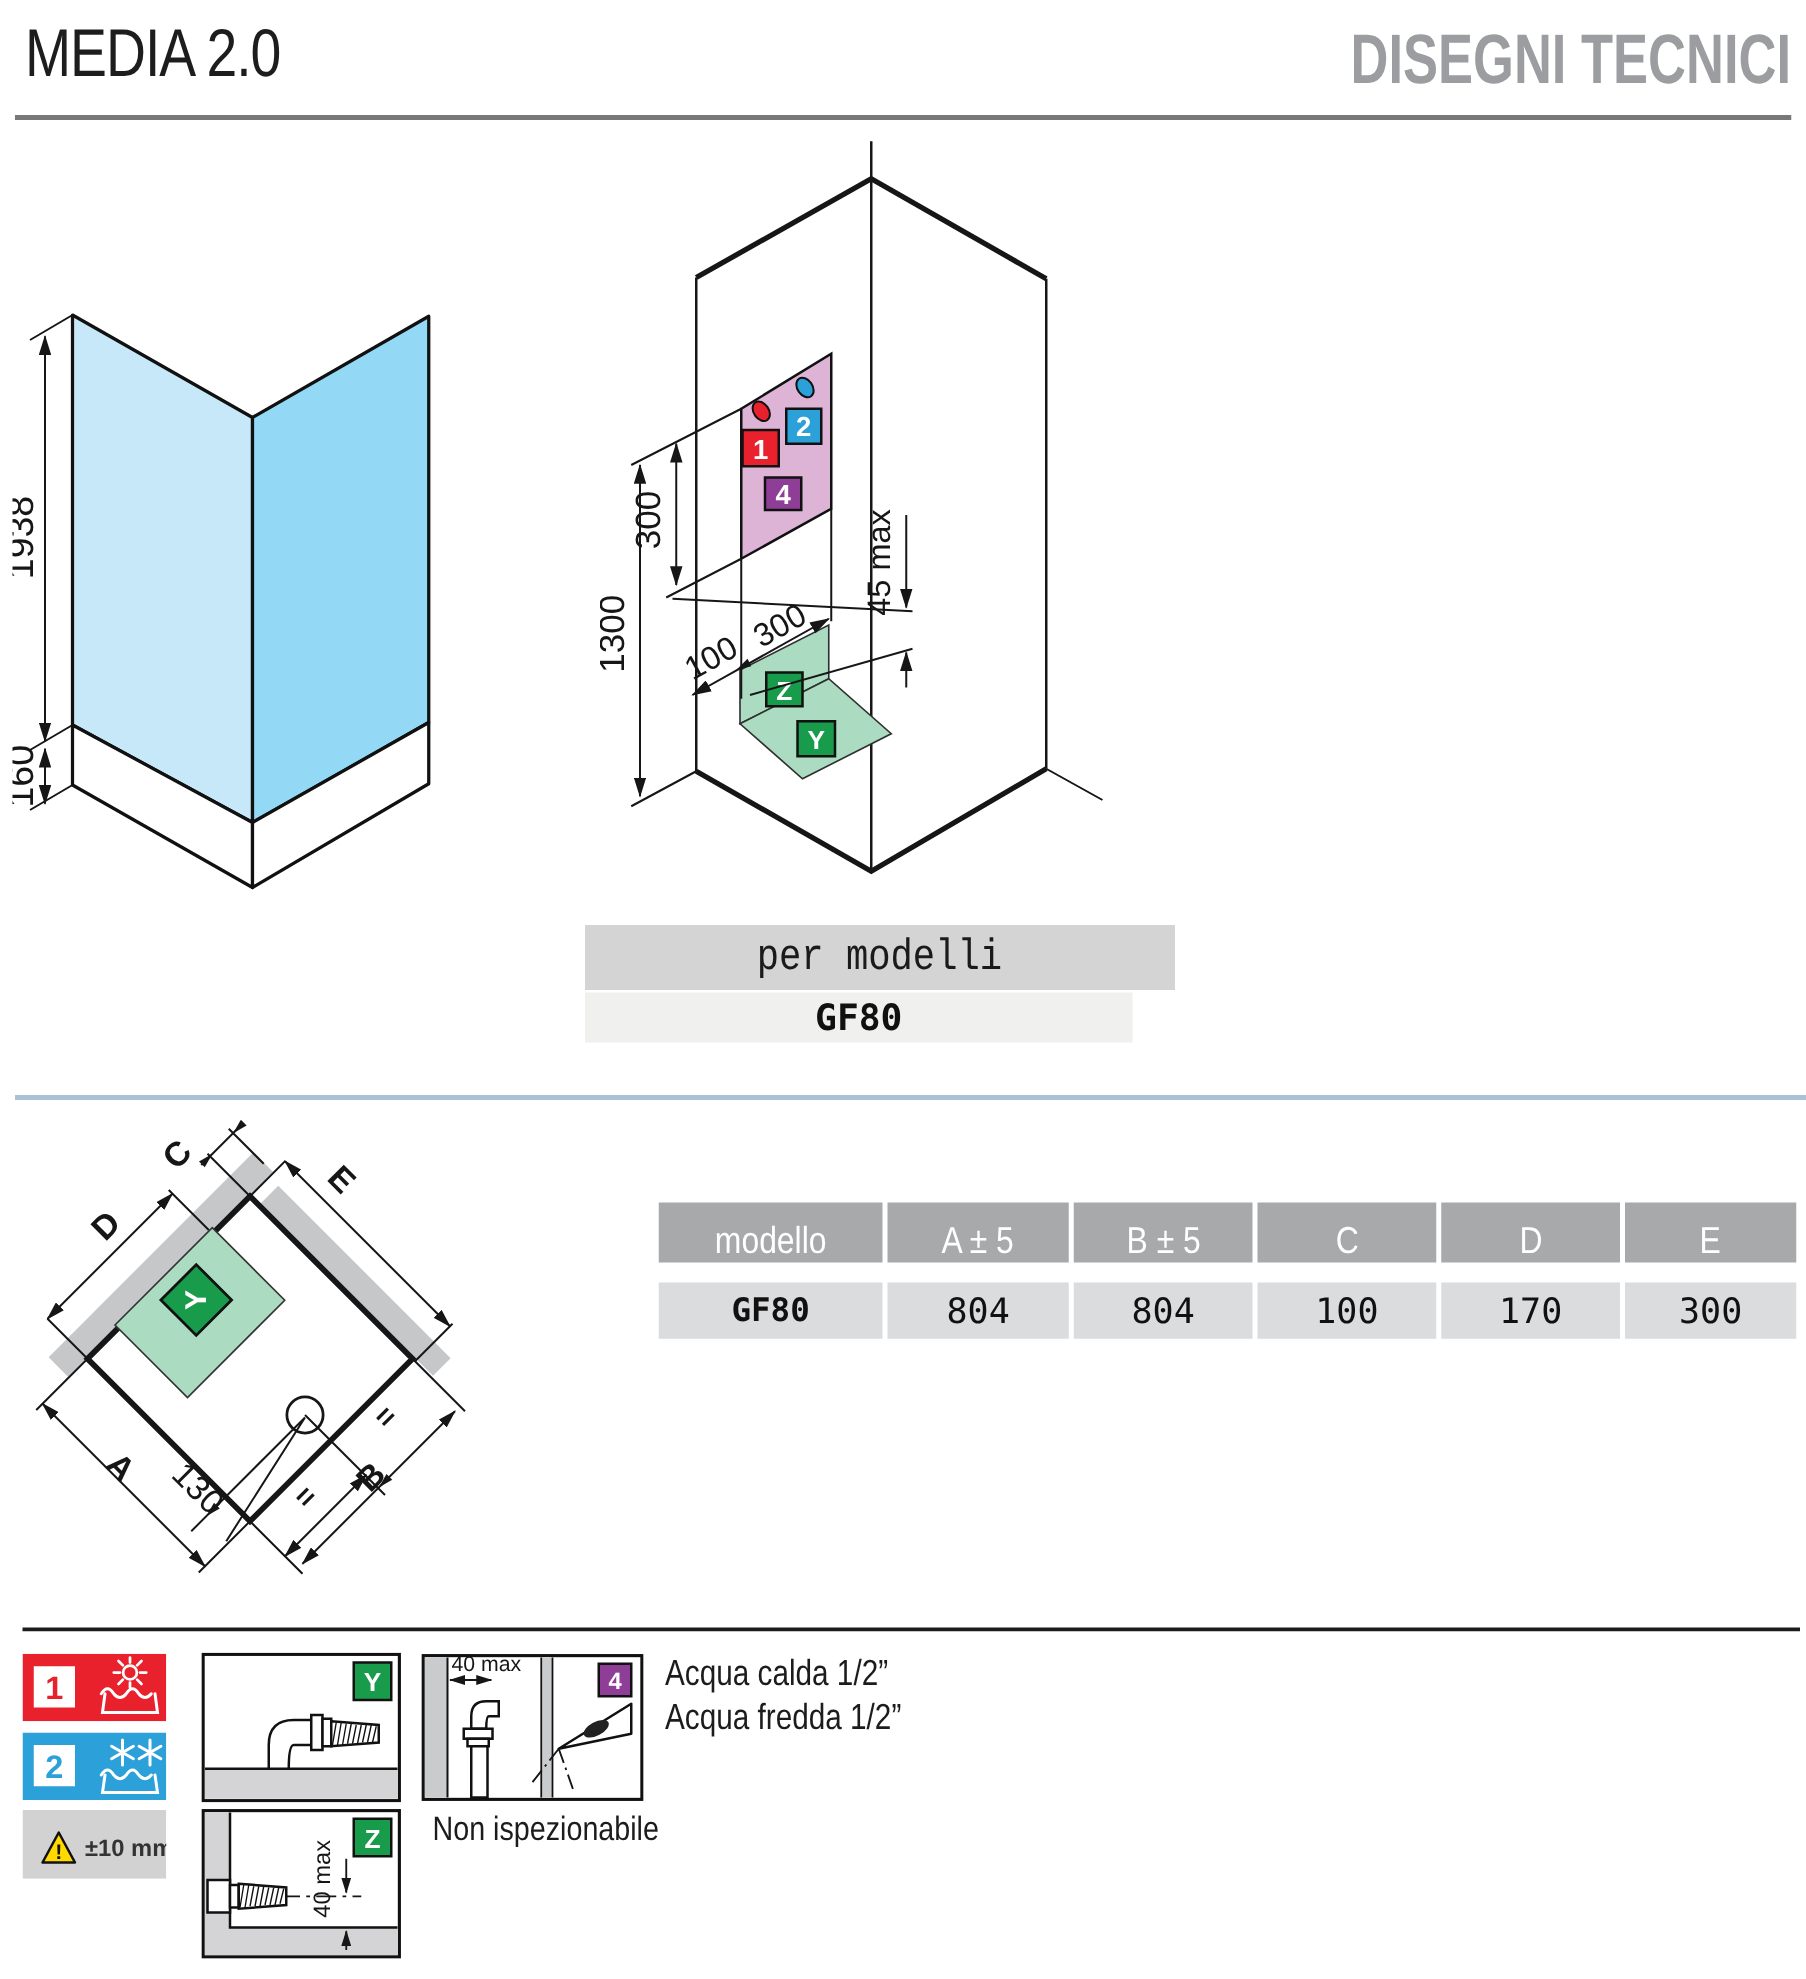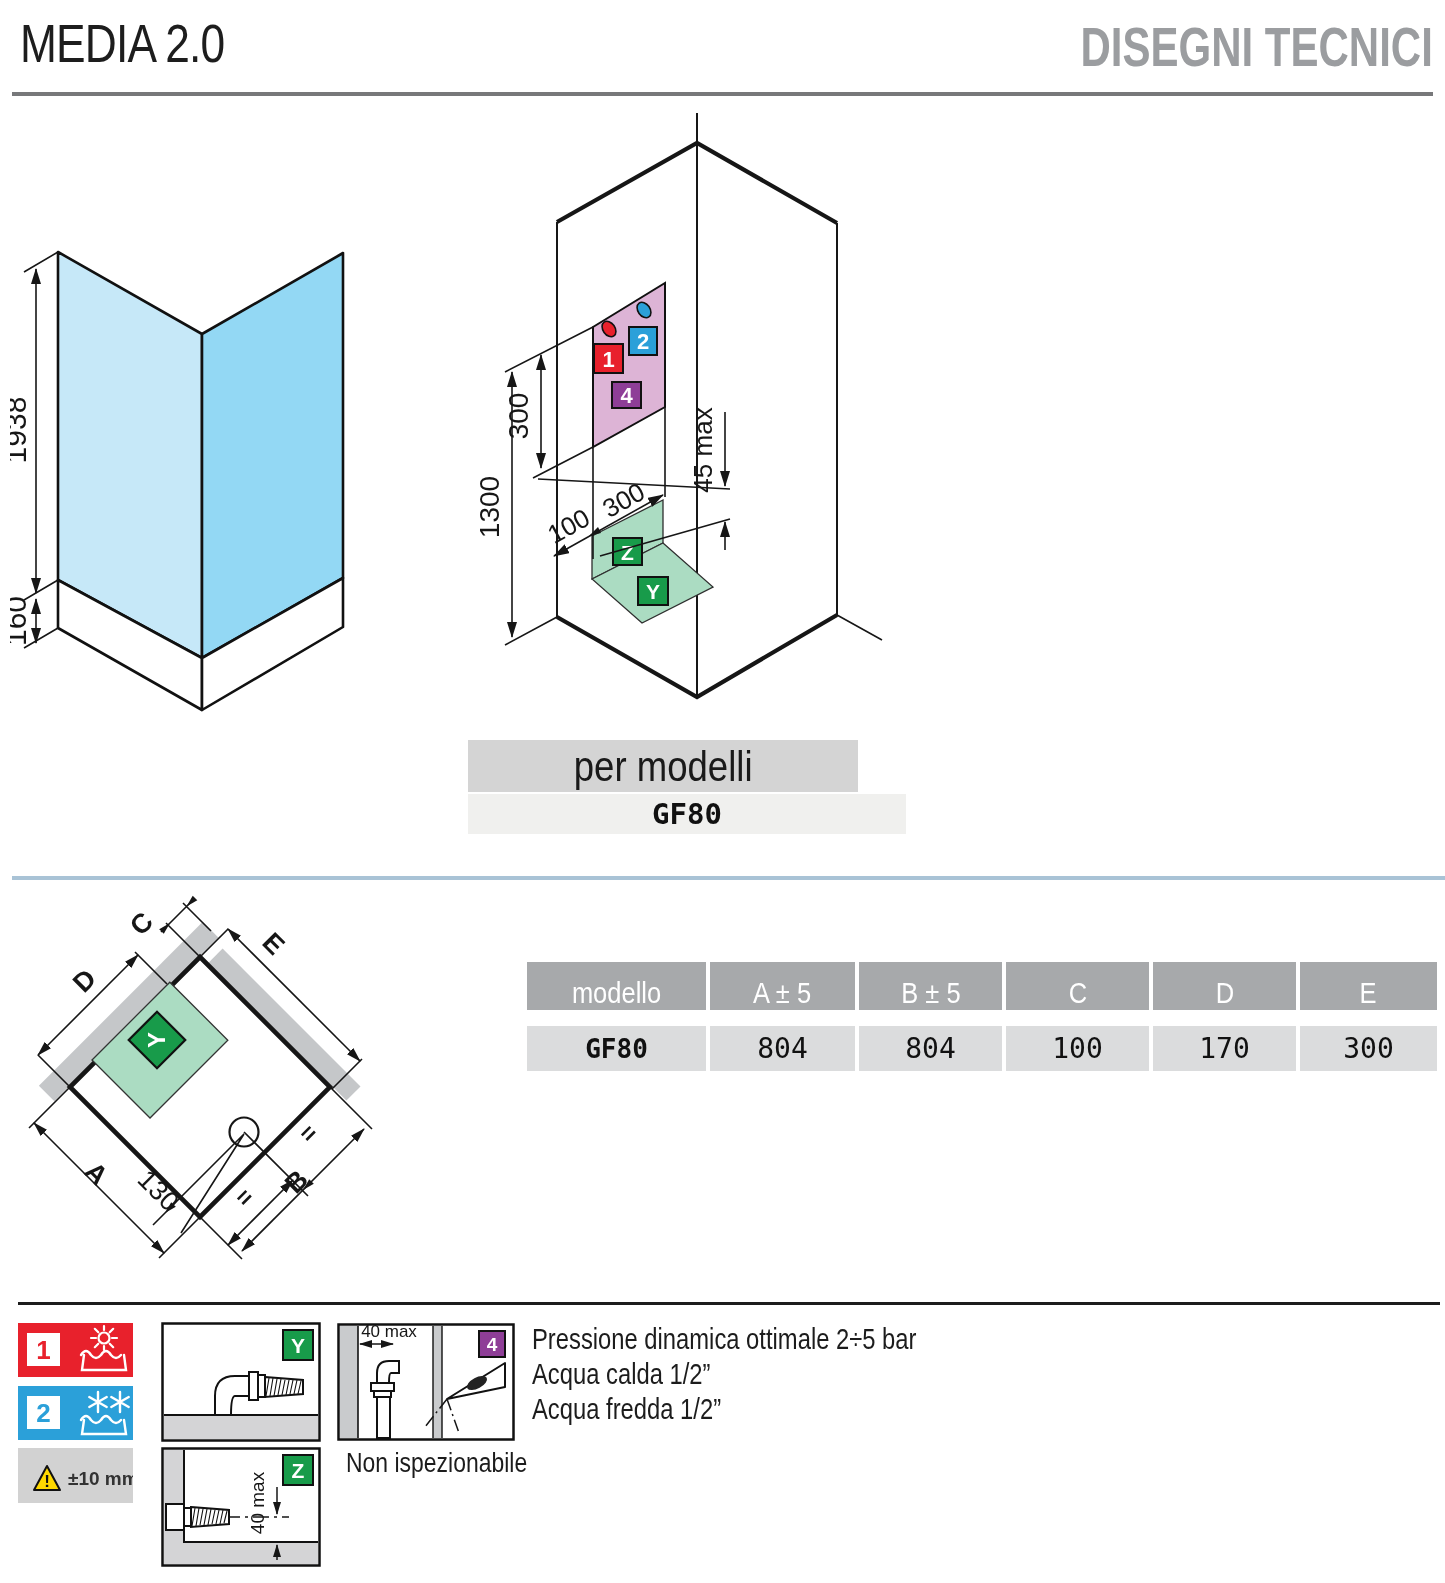--- a/index.html
+++ b/index.html
@@ -7,22 +7,22 @@
         font-family:"Liberation Sans",sans-serif;color:#1b1b1b;}
   .abs{position:absolute;}
   .cond{display:inline-block;transform:scaleX(0.82);transform-origin:left center;white-space:nowrap;}
   .condc{display:inline-block;transform:scaleX(0.85);transform-origin:center center;white-space:nowrap;}
   .condr{display:inline-block;transform:scaleX(0.75);transform-origin:right center;white-space:nowrap;}
   #title{left:20px;top:12px;font-size:54px;letter-spacing:-1px;color:#1d1d1d;}
   #subtitle{right:12px;top:14px;font-size:56px;font-weight:bold;color:#9b9da0;text-align:right;}
   .rule1{left:12px;top:92px;width:1421px;height:4px;background:#77787a;}
   .rule2{left:12px;top:876px;width:1433px;height:4px;background:#a9c3d6;}
   .rule3{left:18px;top:1302px;width:1422px;height:3px;background:#1c1c1c;}
-  .bar1{left:468px;top:740px;width:390px;height:52px;background:#d4d4d4;
-        display:flex;align-items:center;justify-content:center;font-size:43px;color:#1a1a1a;}
+  .bar1{left:468px;top:740px;width:472px;height:52px;background:#d4d4d4;
+        display:flex;align-items:center;justify-content:center;font-size:35px;color:#1a1a1a;font-family:Liberation Mono, monospace;}
   .bar2{left:468px;top:794px;width:438px;height:40px;background:#f0f0ee;
         display:flex;align-items:center;justify-content:center;font-size:29px;font-weight:bold;
         font-family:"DejaVu Sans Mono",monospace;color:#111;}
   #spec-table{left:527px;top:962px;display:grid;grid-template-columns:179px 145px 143px 143px 143px 137px;
         grid-column-gap:4px;grid-row-gap:16px;}
   #spec-table .h{background:#a7a9ab;height:48px;display:flex;align-items:flex-end;justify-content:center;
         color:#fff;font-size:30px;}
   #spec-table .c{background:#dbdcdd;height:45px;display:flex;align-items:center;justify-content:center;
         font-family:"DejaVu Sans Mono",monospace;font-size:28px;color:#111;}
   #spec-table .c.model{font-weight:bold;font-size:26px;}
@@ -313,18 +313,17 @@
     </g>
     <path d="M110,76 L88,104 M110,76 L122,110" stroke="#161616" stroke-width="1.5" stroke-dasharray="12 4 2 4" fill="none"></path>
     <g>
       <rect x="142" y="8" width="26" height="26" fill="#8e3e97" stroke="#111" stroke-width="2"></rect>
       <text x="155" y="28" text-anchor="middle" font-size="19" font-weight="bold" fill="#fff">4</text>
     </g>
   </svg>
   <div class="abs" id="insp-note"><span class="condc">Non ispezionabile</span></div>
 
   <div class="abs" id="hydraulics">
-    <div class="hl"><span class="cond">Pressione dinamica ottimale 2÷5 bar</span></div>
     <div class="hl"><span class="cond">Acqua calda 1/2”</span></div>
     <div class="hl"><span class="cond">Acqua fredda 1/2”</span></div>
   </div>
 
 </div>
 
 </body></html>

